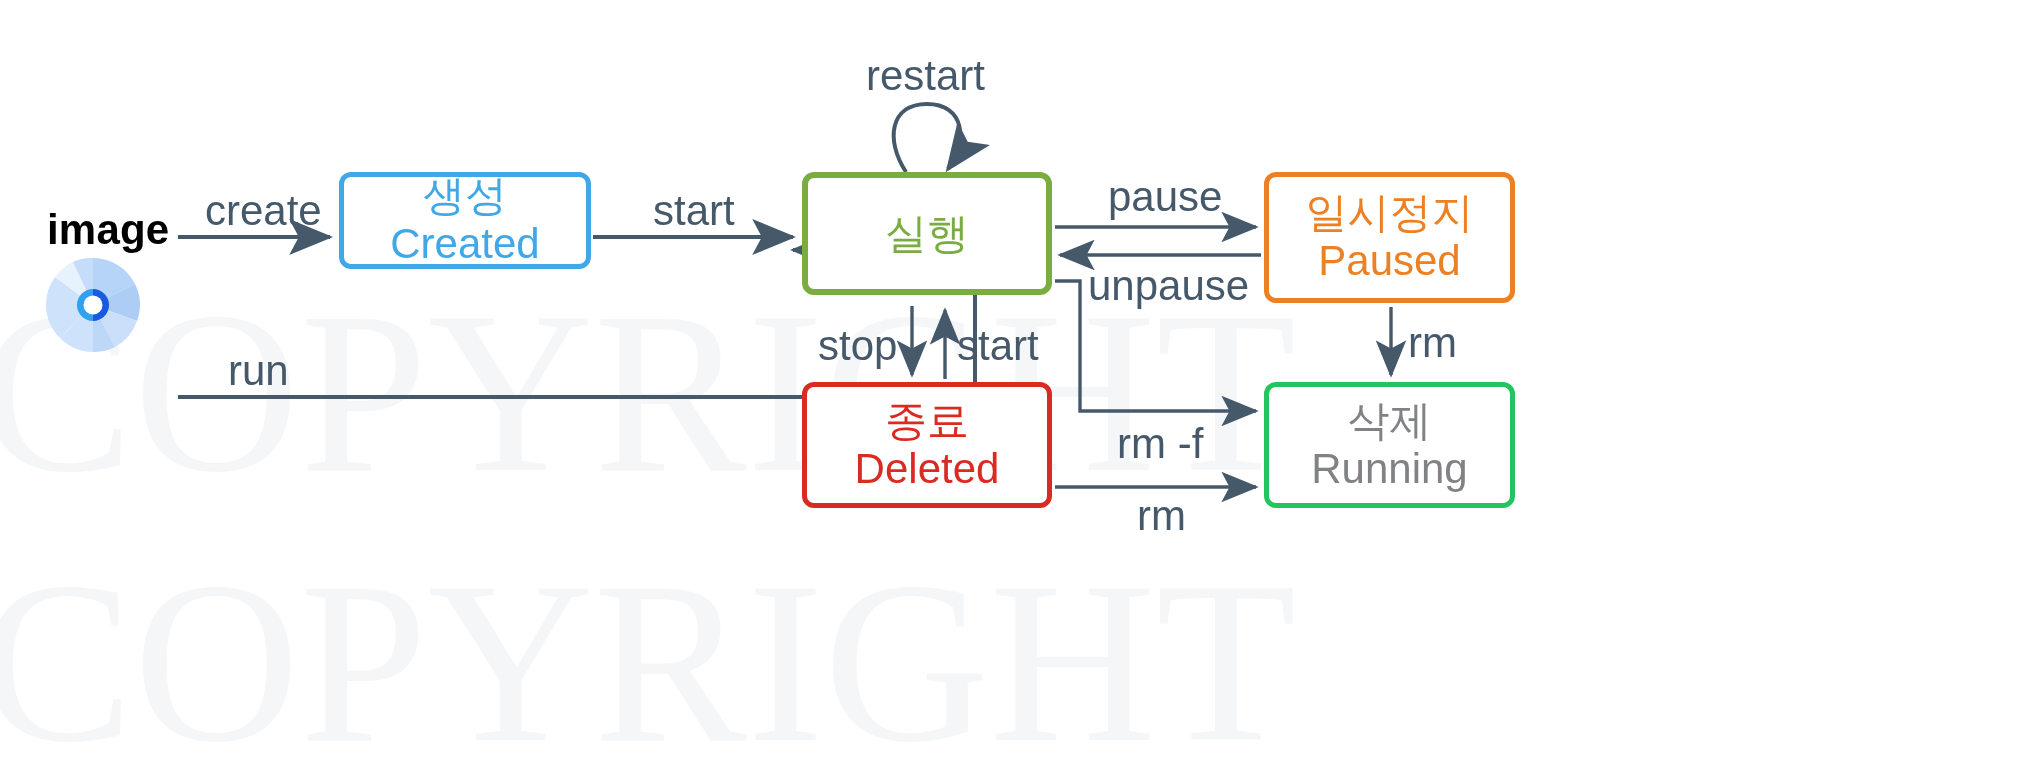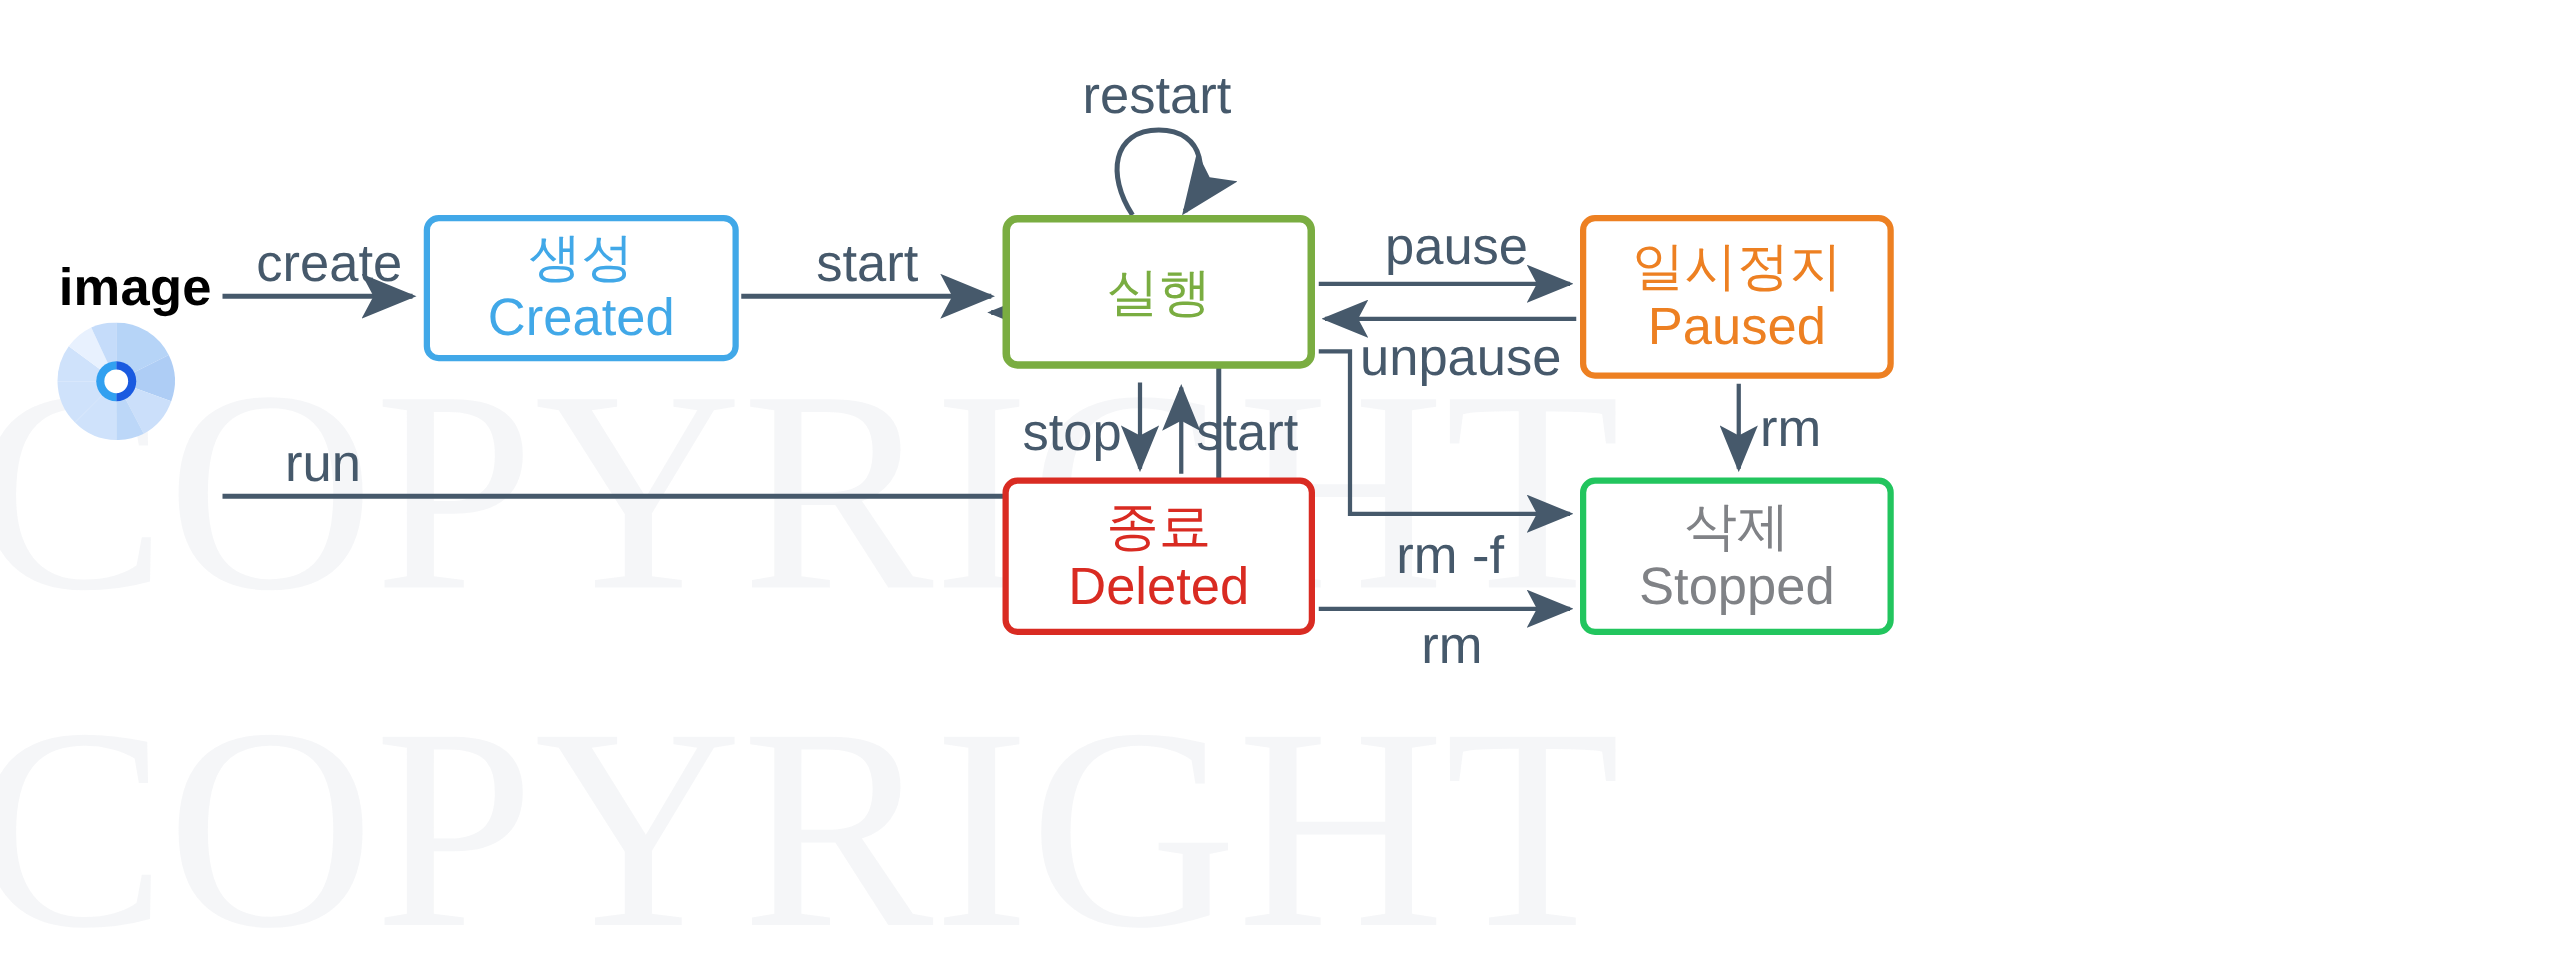--- a/index.html
+++ b/index.html
@@ -17,21 +17,21 @@
   .edge-thin{fill:none;stroke:#46596b;stroke-width:3.4;}
   .arrowfill{fill:#46596b;}
   .elabel{fill:#46596b;font-size:42px;font-family:"Liberation Sans",sans-serif;}
   .statebox{
     position:absolute;box-sizing:border-box;background:#ffffff;
     border-radius:12px;display:flex;flex-direction:column;
     align-items:center;justify-content:center;
   }
   .statebox .ko{font-size:42px;line-height:1.12;font-weight:400;}
   .statebox .en{font-size:42px;line-height:1.18;font-weight:400;}
-  #state-created{left:339px;top:172px;width:252px;height:117px;border:5px solid #41a8e8;color:#41a8e8;}
+  #state-created{left:339px;top:172px;width:252px;height:97px;border:5px solid #41a8e8;color:#41a8e8;}
   #state-running{left:802px;top:172px;width:250px;height:123px;border:6px solid #7aad41;color:#7aad41;}
   #state-paused{left:1264px;top:172px;width:251px;height:131px;border:5px solid #ed8022;color:#ed8022;text-align:center;}
   #state-stopped{left:802px;top:382px;width:250px;height:126px;border:5px solid #d92b22;color:#d92b22;align-items:center;}
   #state-deleted{left:1264px;top:382px;width:251px;height:126px;border:5px solid #22c55e;color:#808286;}
   #image-label{
     position:absolute;left:47px;top:206px;width:140px;
     font-size:42px;font-weight:bold;color:#000000;
     font-family:"Liberation Sans",sans-serif;letter-spacing:.2px;
   }
   #disc-icon{position:absolute;left:40px;top:258px;width:106px;height:94px;}
@@ -126,16 +126,16 @@
     <div class="en">Paused</div>
   </div>
 
   <div class="statebox" id="state-stopped">
     <div class="ko">종료</div>
     <div class="en">Deleted</div>
   </div>
 
   <div class="statebox" id="state-deleted">
     <div class="ko">삭제</div>
-    <div class="en">Stopped</div>
+    <div class="en">Running</div>
   </div>
 
 </div>
 
 </body></html>

